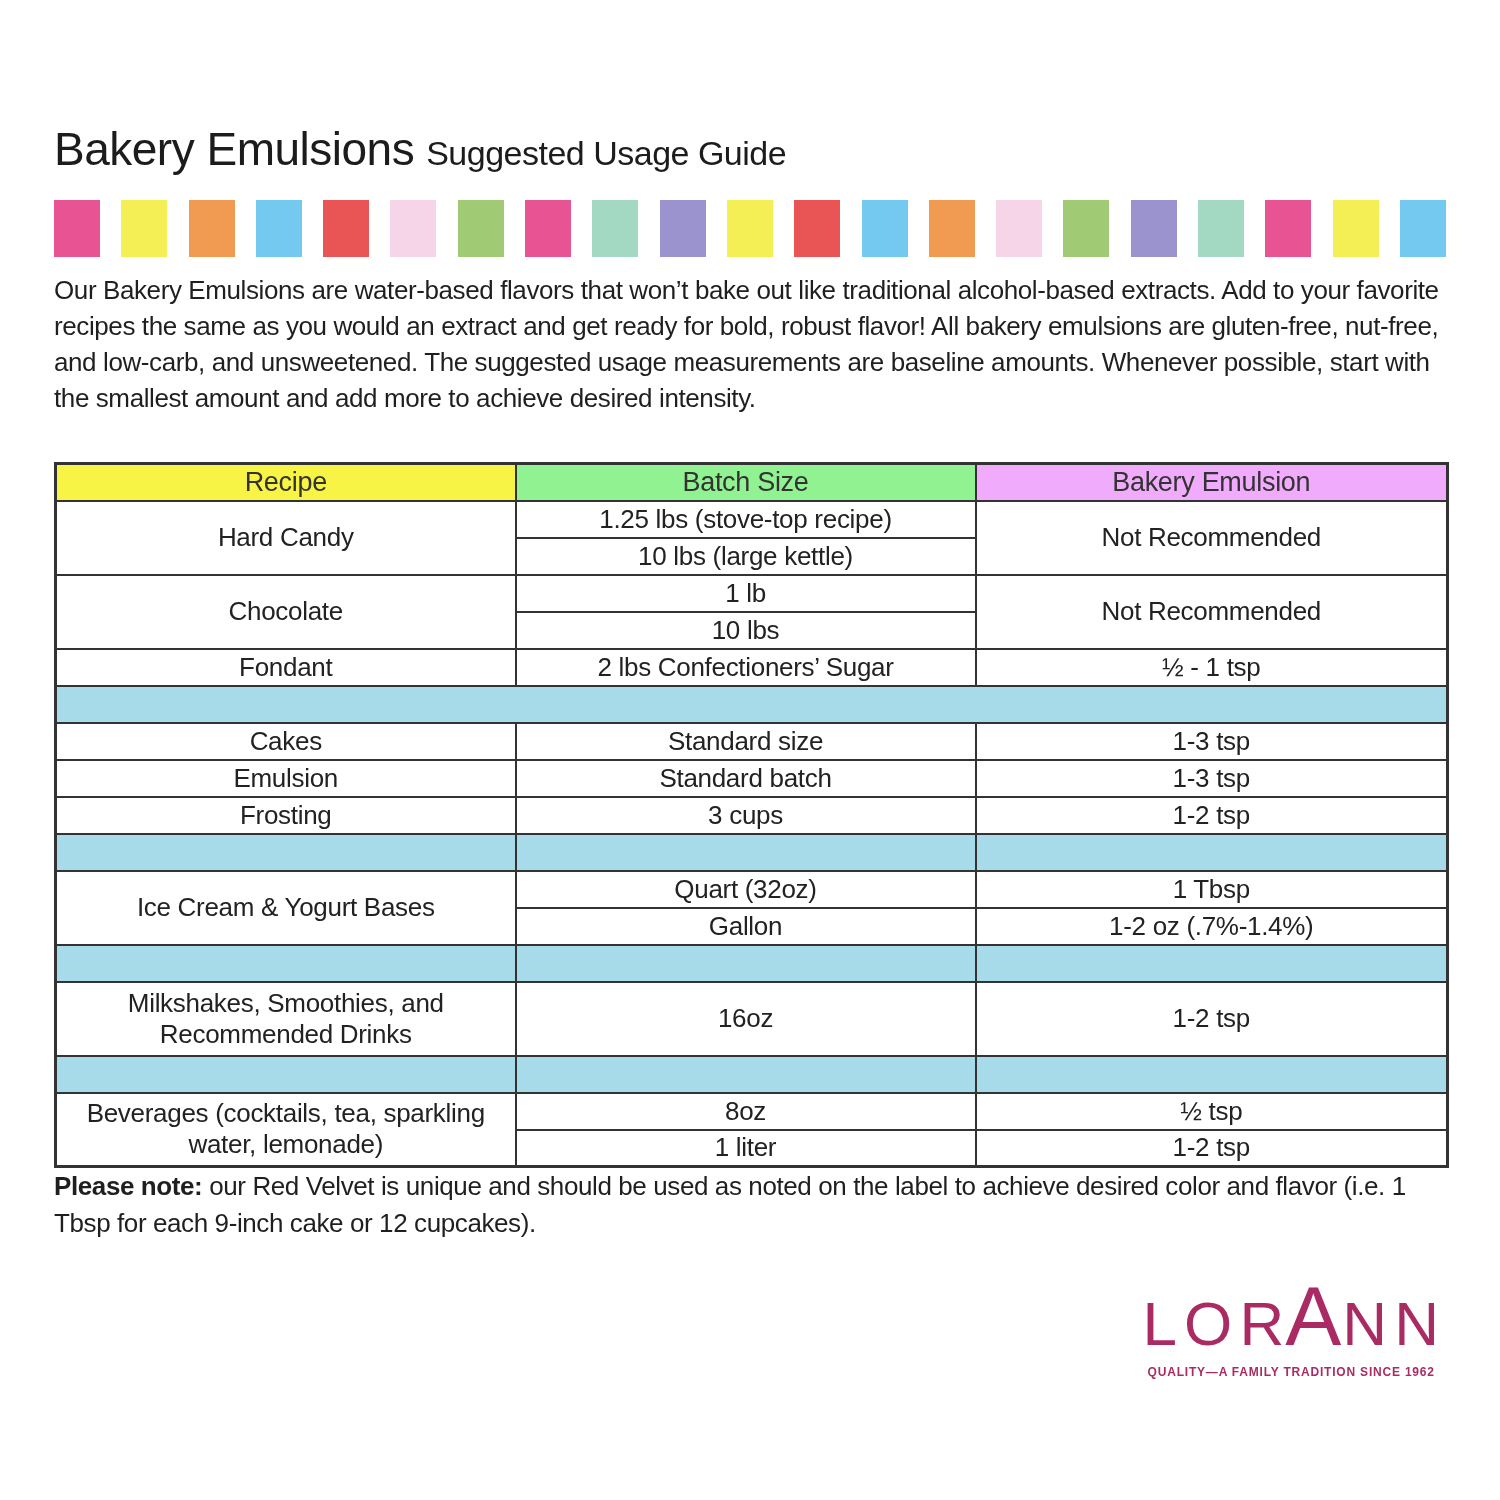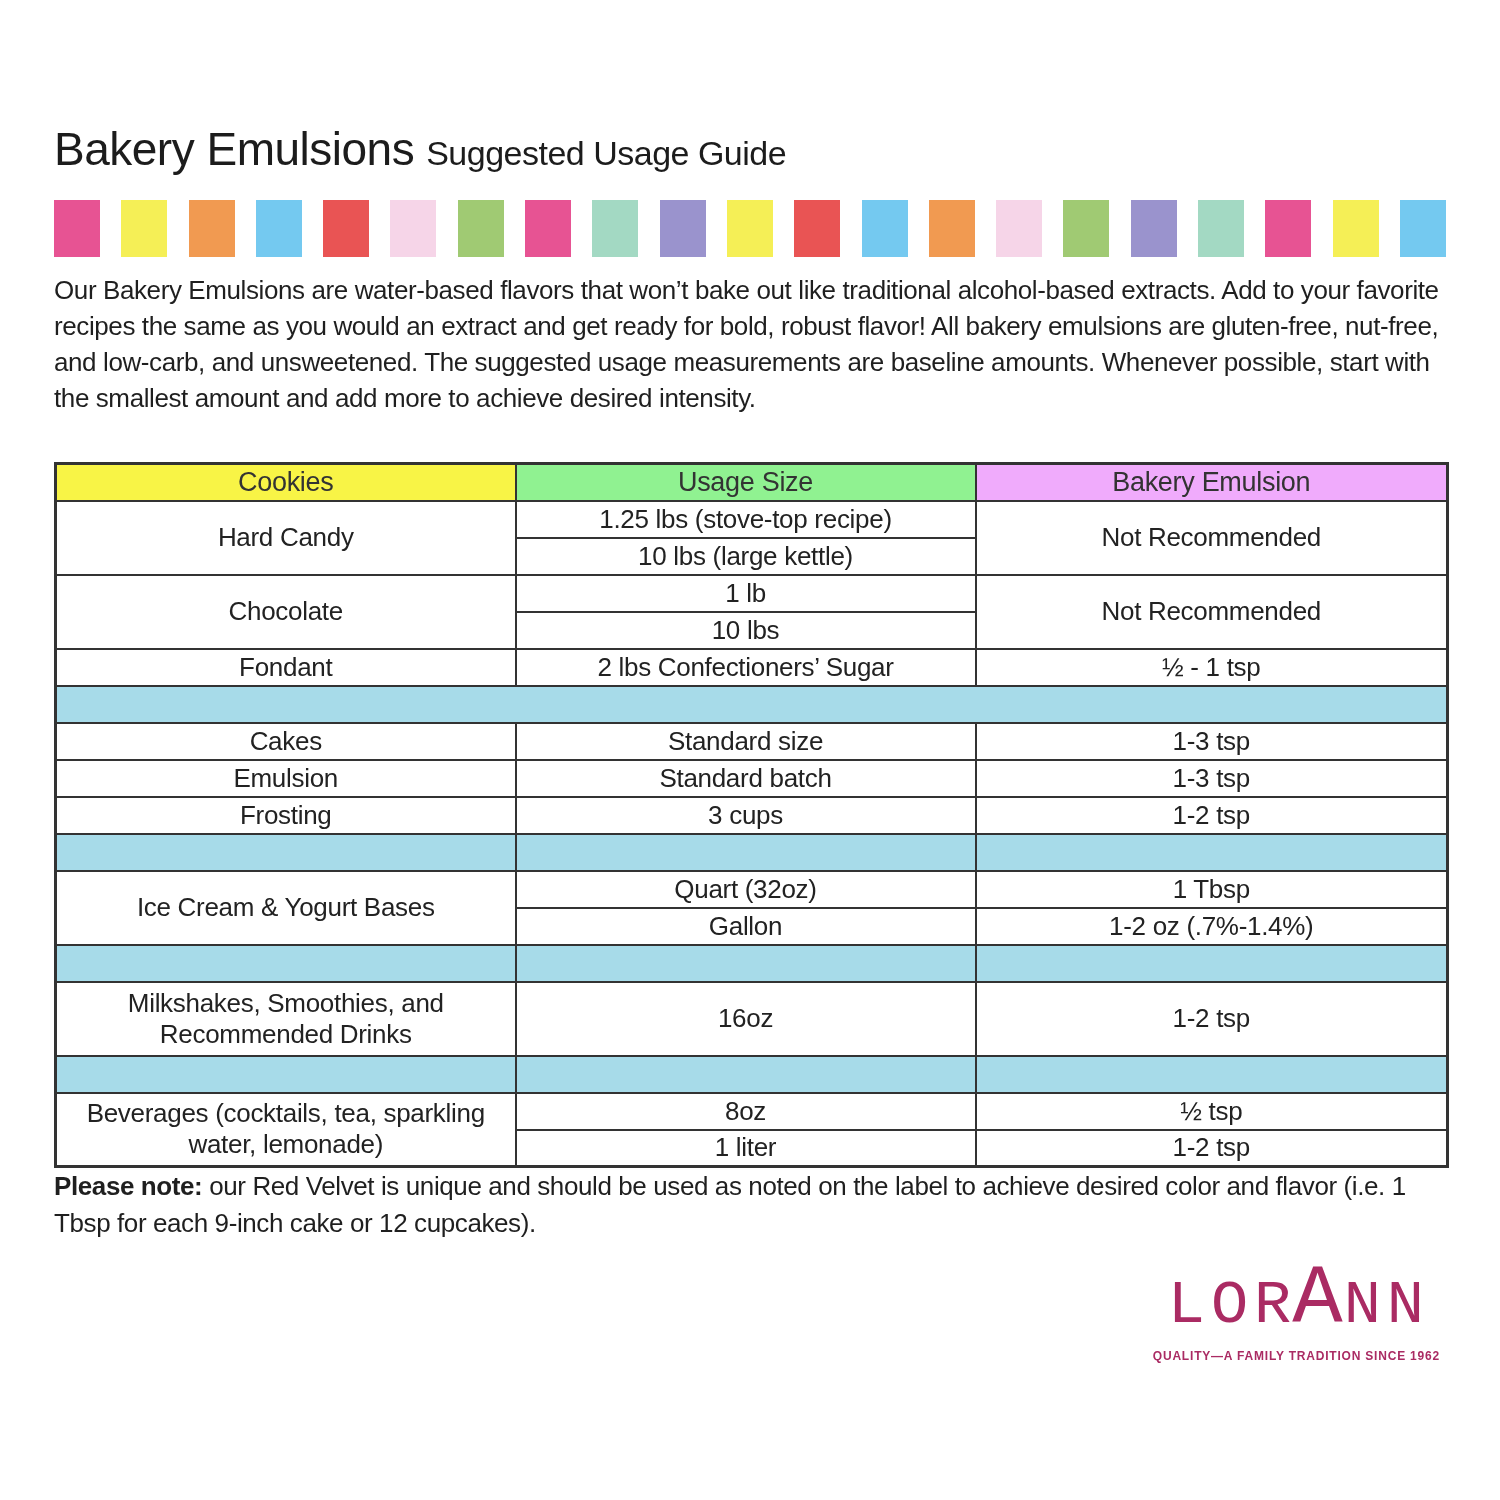--- a/index.html
+++ b/index.html
@@ -28,21 +28,21 @@
     color: #222;
   }
   table.usage th { font-weight: normal; font-size: 27px; color: #333; height: 37px; }
   tr.spacer-row td { background: var(--spacer); height: 37px; padding: 0; }
   tr.tall td { height: 74px; }
 
   .note { width: 1392px; font-size: 26px; line-height: 37px; letter-spacing: -0.4px; }
   .note strong { font-weight: bold; }
 
   .logo { display: flex; flex-direction: column; align-items: center; width: max-content; margin: 16px 6px 0 auto; color: var(--logo); }
-  .logo-word { font-family: Liberation Mono, monospace; font-size: 62px; letter-spacing: 1px; line-height: 1; display: flex; align-items: baseline; }
+  .logo-word { font-family: Liberation Sans, sans-serif; font-size: 62px; letter-spacing: 1px; line-height: 1; display: flex; align-items: baseline; margin-top: 16px; }
   .logo-a { font-size: 84px; line-height: 1; }
   .logo-tagline { font-size: 12px; font-weight: bold; letter-spacing: 0.8px; margin-top: 7px; white-space: nowrap; text-align: right; }
 </style>
 </head>
 <body>
 
 <div class="page">
 
   <h1 class="title"><span class="t-main">Bakery Emulsions</span><span class="t-sub">Suggested Usage Guide</span></h1>
 
@@ -73,22 +73,22 @@
   <p class="intro">Our Bakery Emulsions are water-based flavors that won’t bake out like traditional alcohol-based extracts. Add to your favorite recipes the same as you would an extract and get ready for bold, robust flavor! All bakery emulsions are gluten-free, nut-free, and low-carb, and unsweetened. The suggested usage measurements are baseline amounts. Whenever possible, start with the smallest amount and add more to achieve desired intensity.</p>
 
   <table class="usage">
     <colgroup>
         <col class="c1">
         <col class="c2">
         <col class="c3">
       </colgroup>
     <thead>
       <tr>
-          <th style="background: rgb(248, 244, 70);">Cookies</th>
-          <th style="background: rgb(144, 242, 145);">Usage Size</th>
+          <th style="background: rgb(248, 244, 70);">Recipe</th>
+          <th style="background: rgb(144, 242, 145);">Batch Size</th>
           <th style="background: #f0abfc;">Bakery Emulsion</th>
         </tr>
     </thead>
     <tbody>
         <tr>
           <td rowspan="2">Hard Candy</td>
           <td>1.25 lbs (stove-top recipe)</td>
           <td rowspan="2">Not Recommended</td>
         </tr>
         <tr>

